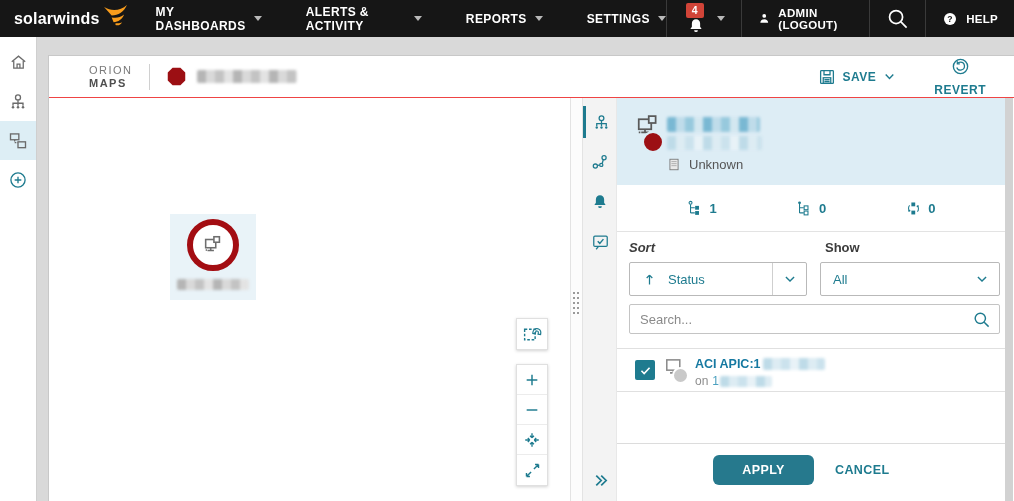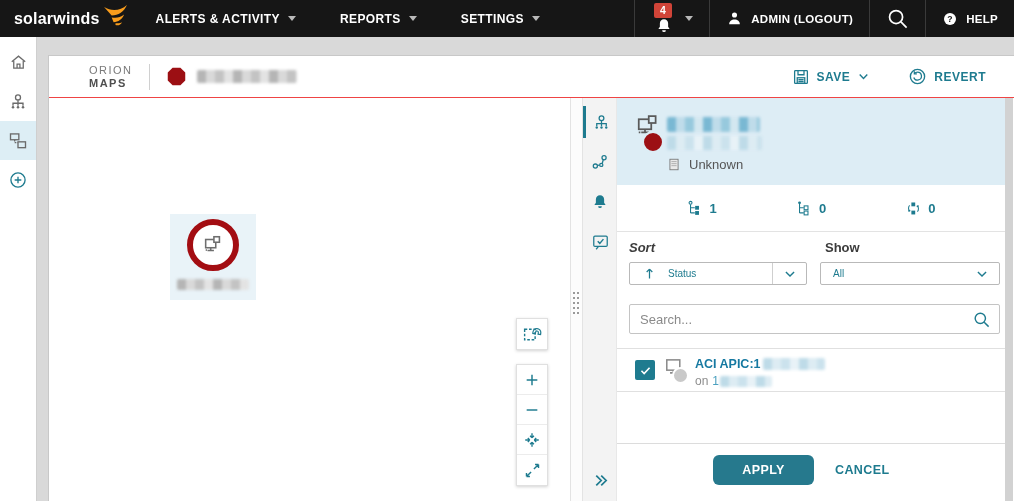--- a/index.html
+++ b/index.html
@@ -30,21 +30,21 @@
   .card-border { position:absolute; left:48px; top:55px; right:0; bottom:0; background:#fff; border-top:1px solid #c8c8c8; border-left:1px solid #c8c8c8; }
 
   
   .maps-header { position:absolute; left:49px; top:56px; right:0; height:42px; background:#fff; border-bottom:1px solid #ef4444; display:flex; align-items:center; padding:0 28px 0 40px; }
   .brand { display:flex; flex-direction:column; line-height:13px; letter-spacing:1.5px; font-size:11px; }
   .brand-top { color:#7a7a7a; }
   .brand-bottom { color:#4f4f4f; font-weight:700; }
   .vdiv { width:1px; height:26px; background:#d0d0d0; margin:0 16px; }
   .hdr-actions { margin-left:auto; display:flex; align-items:center; color:#1e7b8f; }
   .hdr-btn { display:flex; align-items:center; gap:7px; font-size:12px; font-weight:700; letter-spacing:.5px; cursor:pointer; }
-  .hdr-btn + .hdr-btn { margin-left:38px; }
+  .hdr-btn + .hdr-btn { margin-left:38px;flex-direction:column; }
 
   
   .rx { display:inline-block; border-radius:2px; filter:blur(1.4px); }
   .rx-gray  { background:repeating-linear-gradient(90deg,#b5b5b5 0 9px,#d9d9d9 9px 18px,#c3c3c3 18px 27px,#e3e3e3 27px 36px); }
   .rx-blue  { background:repeating-linear-gradient(90deg,#79b8d3 0 9px,#bfdcea 9px 18px,#97c9dd 18px 27px,#d3e7f0 27px 36px); }
   .rx-paleblue { background:repeating-linear-gradient(90deg,#bedbe8 0 9px,#ddecf3 9px 18px,#cbe2ed 18px 27px,#e8f2f7 27px 36px); }
 
   
   .canvas { position:absolute; left:49px; top:98px; width:521px; bottom:0; background:#fff; }
   .node-tile { position:absolute; left:121px; top:116px; width:86px; height:86px; background:#e9f3f8; cursor:pointer; }
@@ -74,21 +74,21 @@
   .ent-icon { position:absolute; left:18px; top:15px; color:#5a5a5a; }
   .ent-dot { position:absolute; left:25px; top:33px; width:22px; height:22px; border-radius:50%; background:#9c1014; border:2px solid #ddedf5; }
   .ent-line1 { position:absolute; left:50px; top:19px; width:93px; height:15px; }
   .ent-line2 { position:absolute; left:50px; top:38px; width:95px; height:14px; }
   .ent-status { position:absolute; left:50px; top:59px; display:flex; align-items:center; gap:8px; color:#555; }
 
   .counts { position:absolute; left:0; right:9px; top:87px; height:47px; border-bottom:1px solid #e3e3e3; display:flex; align-items:center; justify-content:space-around; padding:0 30px; }
   .count { display:flex; align-items:center; gap:6px; color:#1e7b8f; font-weight:700; font-size:13px; }
 
   .fld-label { position:absolute; top:142px; font-size:13px; font-weight:700; color:#3c3c3c; }
-  .dd { position:absolute; top:164px; height:23px; border:1px solid #b9b9b9; border-radius:2px; background:#fff; display:flex; align-items:center; color:#1e7b8f; font-size:10px; cursor:pointer; }
+  .dd { position:absolute; top:164px; height:34px; border:1px solid #b9b9b9; border-radius:2px; background:#fff; display:flex; align-items:center; color:#1e7b8f; font-size:13px; cursor:pointer; }
   .dd-chev { margin-left:auto; width:34px; height:100%; display:flex; align-items:center; justify-content:center; }
 
   .search-box { position:absolute; left:12px; right:14px; top:206px; height:30px; border:1px solid #c4c4c4; border-radius:2px; display:flex; align-items:center; background:#fff; }
   .search-box input { flex:1; border:none; outline:none; padding:0 10px; font-size:13px; font-family:"Liberation Sans",sans-serif; color:#ef4444; }
   .search-box input::placeholder { color:#8a8a8a; }
   .search-ico { width:36px; display:flex; align-items:center; justify-content:center; color:#1e7b8f; cursor:pointer; }
 
   .list-row { position:absolute; left:0; right:9px; top:250px; height:44px; border-top:1px solid #e0e0e0; border-bottom:1px solid #e0e0e0; cursor:pointer; }
   .cbx { position:absolute; left:18px; top:11px; width:20px; height:20px; background:#1e7b8f; border-radius:2px; display:flex; align-items:center; justify-content:center; color:#fff; cursor:pointer; }
   .row-icon { position:absolute; left:46px; top:6px; color:#8a8a8a; }
@@ -111,20 +111,24 @@
   <div class="topbar">
     <div class="logo">
       <span class="logo-text">solarwinds</span>
       <svg class="logo-swoosh" width="25" height="21" viewBox="0 0 26 22">
         <path d="M1 2c8 5 17 4 24-2-3 7-9 11-16 11z" fill="#f99d1c"></path>
         <path d="M9 13c5 1 9 0 13-3-2 5-6 8-11 8z" fill="#f99d1c"></path>
         <path d="M13 19c3 .5 5 0 7-1-1.5 2.5-4 4-7 3z" fill="#f99d1c"></path>
       </svg>
     </div>
     <div class="tb-menu">
+      <div class="tb-item">
+        <span>MY DASHBOARDS</span>
+        <span class="caret"></span>
+      </div>
       <div class="tb-item">
         <span>ALERTS &amp; ACTIVITY</span>
         <span class="caret"></span>
       </div>
       <div class="tb-item">
         <span>REPORTS</span>
         <span class="caret"></span>
       </div>
       <div class="tb-item">
         <span>SETTINGS</span>

